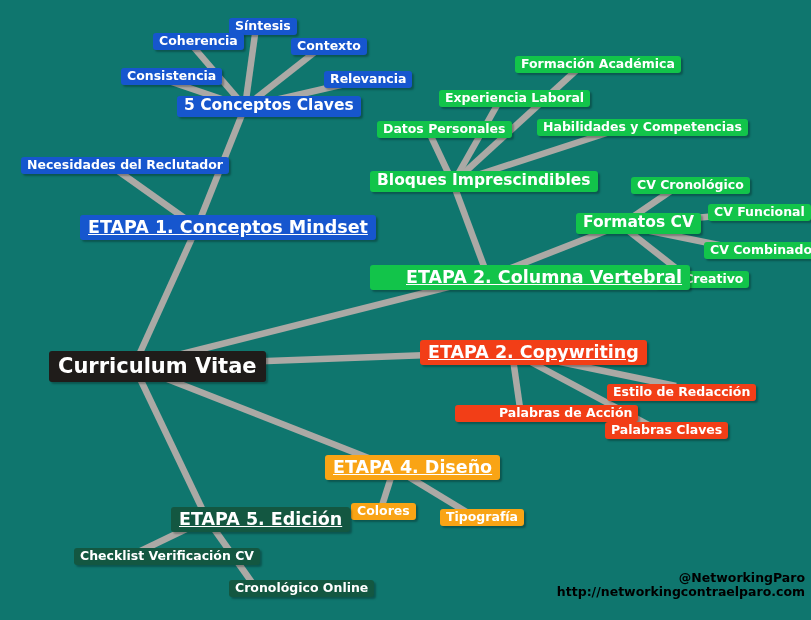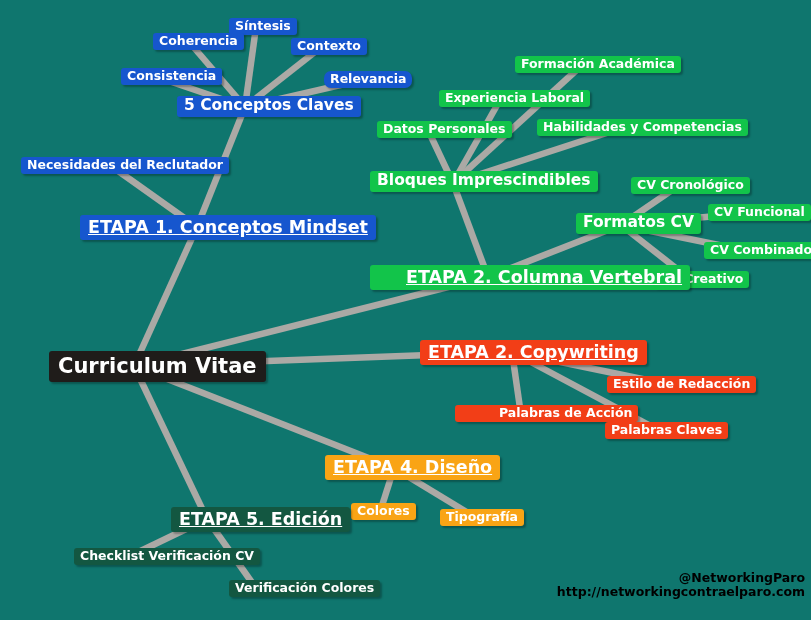--- a/index.html
+++ b/index.html
@@ -74,49 +74,49 @@
     <line x1="394" y1="468" x2="380" y2="512"></line>
     <line x1="394" y1="468" x2="478" y2="519"></line>
     <line x1="207" y1="519" x2="126" y2="558"></line>
     <line x1="207" y1="519" x2="258" y2="591"></line>
   </svg>
 
   <div class="node small c-blue" style="left:229px;top:18px;">Síntesis</div>
   <div class="node small c-blue" style="left:153px;top:33px;">Coherencia</div>
   <div class="node small c-blue" style="left:291px;top:38px;">Contexto</div>
   <div class="node small c-blue" style="left:121px;top:68px;">Consistencia</div>
-  <div class="node small c-blue" style="left:324px;top:71px;border-radius:7px;">Relevancia</div>
+  <div class="node small c-blue" style="left:324px;top:71px;">Relevancia</div>
   <div class="node hub c-blue" style="left:177px;top:96px;">5 Conceptos Claves</div>
   <div class="node small c-blue" style="left:21px;top:157px;">Necesidades del Reclutador</div>
   <div class="node etapa c-blue" style="left:80px;top:215px;">ETAPA 1. Conceptos Mindset</div>
 
   <div class="node small c-green" style="left:515px;top:56px;">Formación Académica</div>
   <div class="node small c-green" style="left:439px;top:90px;">Experiencia Laboral</div>
   <div class="node small c-green" style="left:377px;top:121px;">Datos Personales</div>
   <div class="node small c-green" style="left:537px;top:119px;">Habilidades y Competencias</div>
   <div class="node hub c-green" style="left:370px;top:171px;">Bloques Imprescindibles</div>
   <div class="node small c-green" style="left:631px;top:177px;">CV Cronológico</div>
   <div class="node hub c-green" style="left:576px;top:213px;">Formatos CV</div>
   <div class="node small c-green" style="left:708px;top:204px;">CV Funcional</div>
   <div class="node small c-green" style="left:704px;top:242px;">CV Combinado</div>
   <div class="node small c-green" style="left:655px;top:271px;">CV Creativo</div>
   <div class="node etapa c-green" style="left:370px;top:265px;padding-left:36px;">ETAPA 2. Columna Vertebral</div>
 
   <div class="node etapa c-red" style="left:420px;top:340px;">ETAPA 2. Copywriting</div>
-  <div class="node small c-red" style="left:607px;top:376px;text-align:center;">Estilo de Redacción</div>
+  <div class="node small c-red" style="left:607px;top:384px;text-align:center;">Estilo de Redacción</div>
   <div class="node small c-red" style="left:455px;top:405px;padding-left:44px;">Palabras de Acción</div>
   <div class="node small c-red" style="left:605px;top:422px;">Palabras Claves</div>
 
   <div class="node etapa c-orange" style="left:325px;top:455px;">ETAPA 4. Diseño</div>
   <div class="node small c-orange" style="left:351px;top:503px;">Colores</div>
   <div class="node small c-orange" style="left:440px;top:509px;">Tipografía</div>
 
   <div class="node etapa c-dgreen" style="left:135px;top:507px;">ETAPA 5. Edición</div>
   <div class="node small c-dgreen" style="left:38px;top:548px;">Checklist Verificación CV</div>
-  <div class="node small c-dgreen" style="left:193px;top:580px;">Verificación Colores</div>
+  <div class="node small c-dgreen" style="left:193px;top:580px;">Cronológico Online</div>
 
   <div class="node root" style="left:49px;top:351px;">Curriculum Vitae</div>
 
   <div class="footer">
     <div>@NetworkingParo</div>
     <div>http://networkingcontraelparo.com</div>
   </div>
 
 </div>
 

